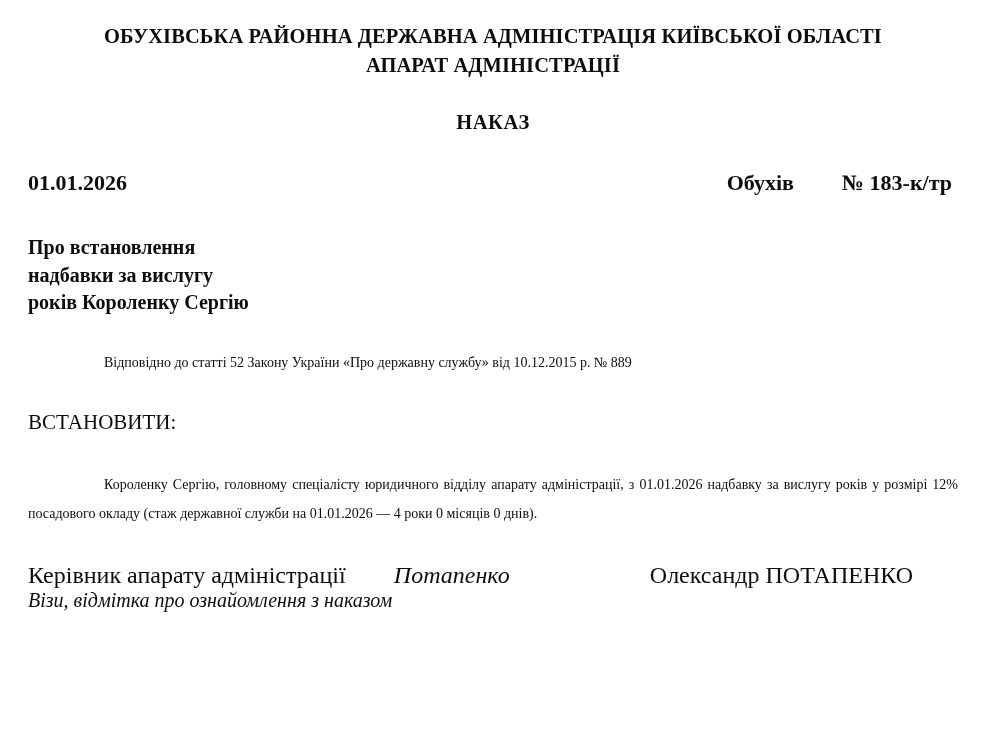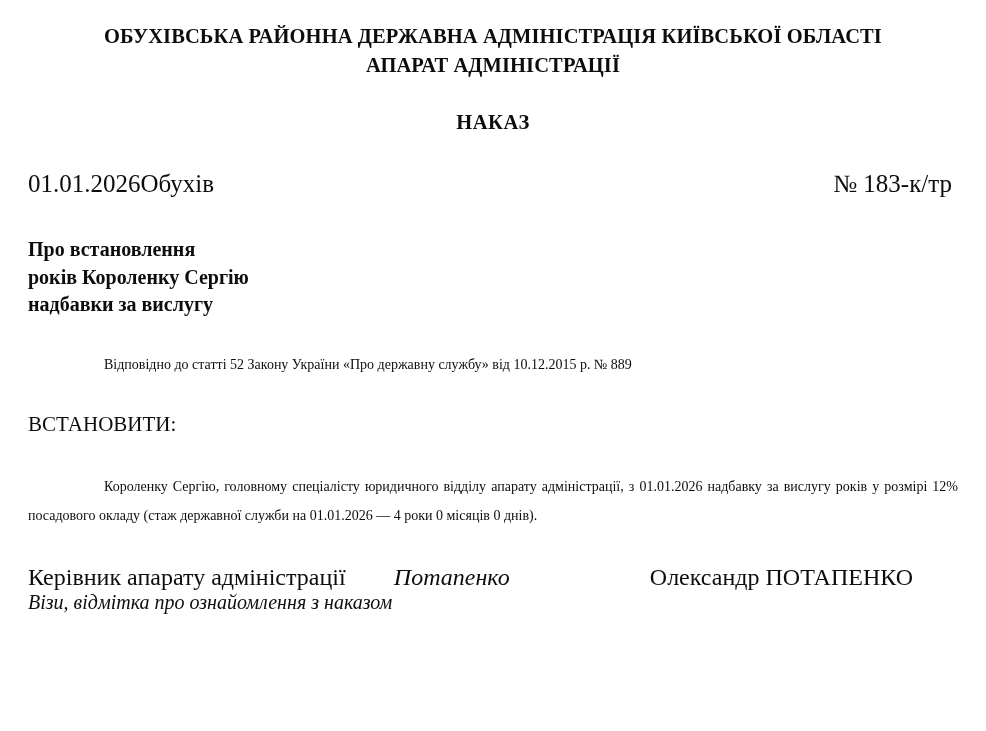--- a/index.html
+++ b/index.html
@@ -43,28 +43,29 @@
     font-weight: bold;
     font-size: 20.5px;
     letter-spacing: 0.6px;
     margin-top: 31px;
   }
 
   
   .meta-row {
     display: flex;
     align-items: baseline;
-    font-size: 25px;
+    font-size: 22px;
     margin-top: 36px;
     padding-right: 6px;
+    font-weight: bold;
   }
   .meta-date { flex: 0 0 auto; }
   .meta-place {
     flex: 1 1 auto;
-    text-align: left;
+    text-align: right;
     padding-right: 48px;
   }
   .meta-number { flex: 0 0 auto; }
 
   
   .subject {
     font-weight: bold;
     font-size: 20px;
     line-height: 27.5px;
     margin-top: 38px;
@@ -126,22 +127,22 @@
   <div class="doc-title">НАКАЗ</div>
 
   <div class="meta-row">
     <div class="meta-date">01.01.2026</div>
     <div class="meta-place">Обухів</div>
     <div class="meta-number">№ 183-к/тр</div>
   </div>
 
   <div class="subject">
     <span>Про встановлення</span>
+    <span>надбавки за вислугу</span>
     <span>років Короленку Сергію</span>
-    <span>надбавки за вислугу</span>
   </div>
 
   <p class="para para-preamble">Відповідно до статті 52 Закону України «Про державну службу» від 10.12.2015 р. № 889</p>
 
   <div class="order-word">ВСТАНОВИТИ:</div>
 
   <p class="para para-body">Короленку Сергію, головному спеціалісту юридичного відділу апарату адміністрації, з 01.01.2026 надбавку за вислугу років у розмірі 12% посадового окладу (стаж державної служби на 01.01.2026 — 4 роки 0 місяців 0 днів).</p>
 
   <div class="signature-row">
     <div class="sig-post">Керівник апарату адміністрації</div>

